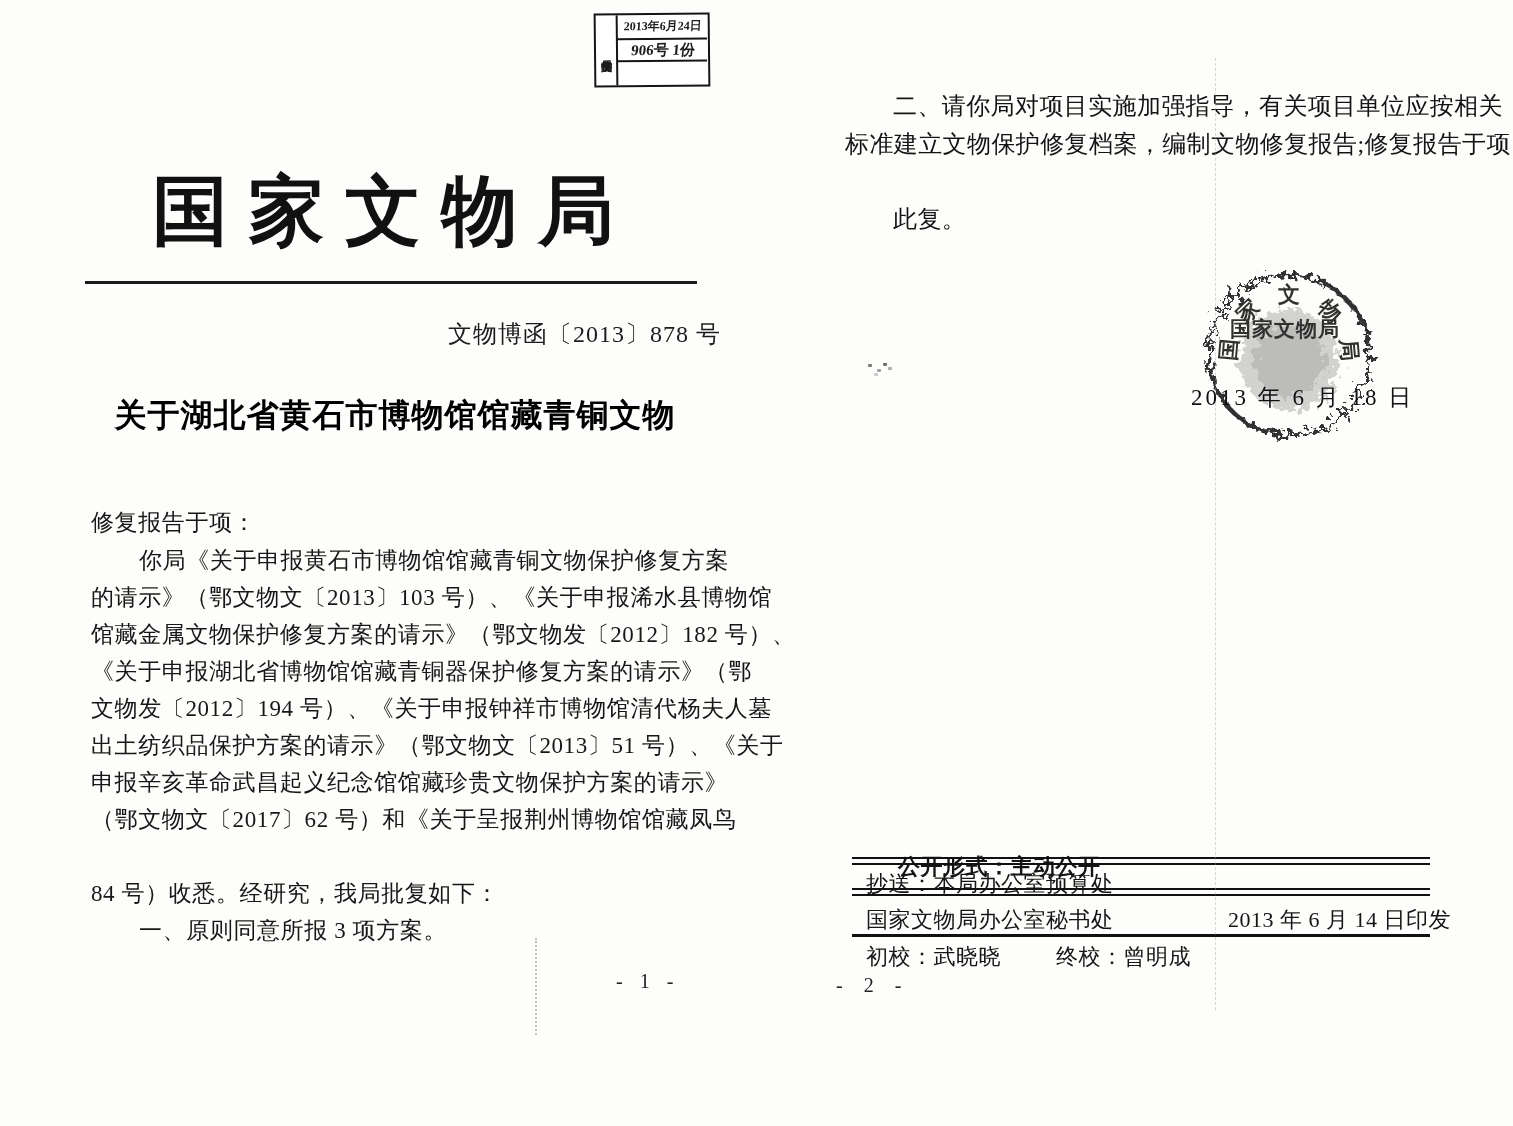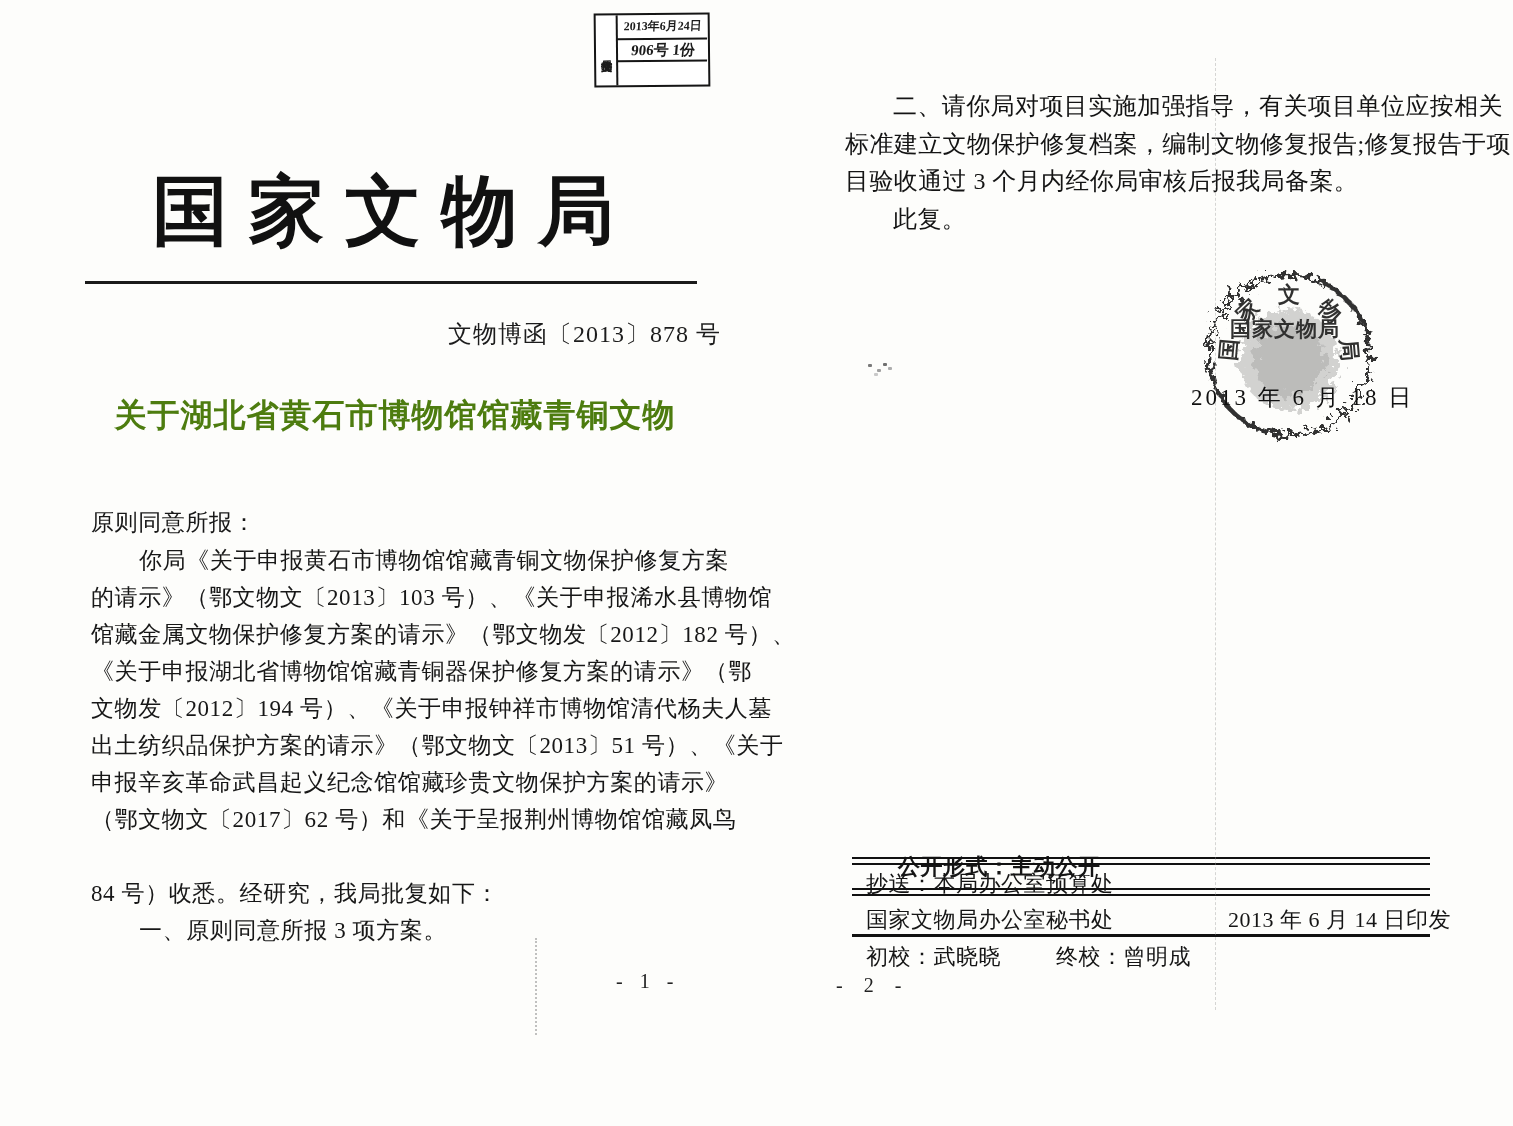--- a/index.html
+++ b/index.html
@@ -31,21 +31,21 @@
   .stamp-row.r2{height:22px;border-bottom:2px solid #151515;font-size:15px;font-weight:700;transform:skewX(-6deg);}
   .stamp-row.r3{flex:1;}
   
   .lp-header{
     position:absolute;left:152px;top:162px;width:462px;height:100px;
     display:flex;justify-content:space-between;align-items:center;
     font-size:76px;font-weight:700;color:#111;
   }
   .lp-rule{position:absolute;left:85px;top:281px;width:612px;height:3px;background:#1a1a1a;}
   .lp-docnum{position:absolute;left:448px;top:318px;font-size:24px;letter-spacing:1px;white-space:nowrap;}
-  .lp-title{position:absolute;left:85px;width:620px;text-align:center;font-weight:700;font-size:32px;color:#4d7c0f;letter-spacing:1px;white-space:nowrap;}
+  .lp-title{position:absolute;left:85px;width:620px;text-align:center;font-weight:700;font-size:32px;color:#000000;letter-spacing:1px;white-space:nowrap;}
   .lp-title.t1{top:394px;}
   .lp-title.t2{top:436px;}
   .bline{position:absolute;left:91px;font-size:23px;letter-spacing:0.6px;white-space:nowrap;color:#171717;}
   .bline.ind{left:139px;}
   .pagenum{position:absolute;font-size:20px;letter-spacing:6px;color:#222;white-space:nowrap;}
   .pagenum.p1{left:616px;top:970px;}
   .pagenum.p2{left:836px;top:974px;letter-spacing:8px;}
   
   .rline{position:absolute;left:845px;font-size:24px;letter-spacing:0.4px;white-space:nowrap;color:#141414;}
   .rline.ind{left:893px;}
@@ -94,36 +94,35 @@
     <span>国</span>
     <span>家</span>
     <span>文</span>
     <span>物</span>
     <span>局</span>
   </div>
   <div class="lp-rule"></div>
   <div class="lp-docnum">文物博函〔2013〕878 号</div>
   <div class="lp-title t1">关于湖北省黄石市博物馆馆藏青铜文物</div>
 
-  <div class="bline" style="top:507px">原则同意所报：</div>
+  <div class="bline" style="top:507px">修复报告于项：</div>
   <div class="bline ind" style="top:545px">你局《关于申报黄石市博物馆馆藏青铜文物保护修复方案</div>
   <div class="bline" style="top:582px">的请示》（鄂文物文〔2013〕103 号）、《关于申报浠水县博物馆</div>
   <div class="bline" style="top:619px">馆藏金属文物保护修复方案的请示》（鄂文物发〔2012〕182 号）、</div>
   <div class="bline" style="top:656px">《关于申报湖北省博物馆馆藏青铜器保护修复方案的请示》（鄂</div>
   <div class="bline" style="top:693px">文物发〔2012〕194 号）、《关于申报钟祥市博物馆清代杨夫人墓</div>
   <div class="bline" style="top:730px">出土纺织品保护方案的请示》（鄂文物文〔2013〕51 号）、《关于</div>
   <div class="bline" style="top:767px">申报辛亥革命武昌起义纪念馆馆藏珍贵文物保护方案的请示》</div>
   <div class="bline" style="top:804px">（鄂文物文〔2017〕62 号）和《关于呈报荆州博物馆馆藏凤鸟</div>
   <div class="bline" style="top:878px">84 号）收悉。经研究，我局批复如下：</div>
   <div class="bline ind" style="top:915px">一、原则同意所报 3 项方案。</div>
   <div class="pagenum p1">- 1 -</div>
 
   <div class="rline ind" style="top:90px">二、请你局对项目实施加强指导，有关项目单位应按相关</div>
   <div class="rline" style="top:128px">标准建立文物保护修复档案，编制文物修复报告;修复报告于项</div>
-  <div class="rline" style="top:165px">目验收通过 3 个月内经你局审核后报我局备案。</div>
   <div class="rline ind" style="top:203px">此复。</div>
 
   <svg class="seal" viewBox="0 0 176 176" xmlns="http://www.w3.org/2000/svg">
     <defs>
       <filter id="rough" x="-30%" y="-30%" width="160%" height="160%">
         <feTurbulence type="fractalNoise" baseFrequency="0.14" numOctaves="3" result="n"></feTurbulence>
         <feDisplacementMap in="SourceGraphic" in2="n" scale="26"></feDisplacementMap>
       </filter>
     </defs>
     <g opacity="0.88">

